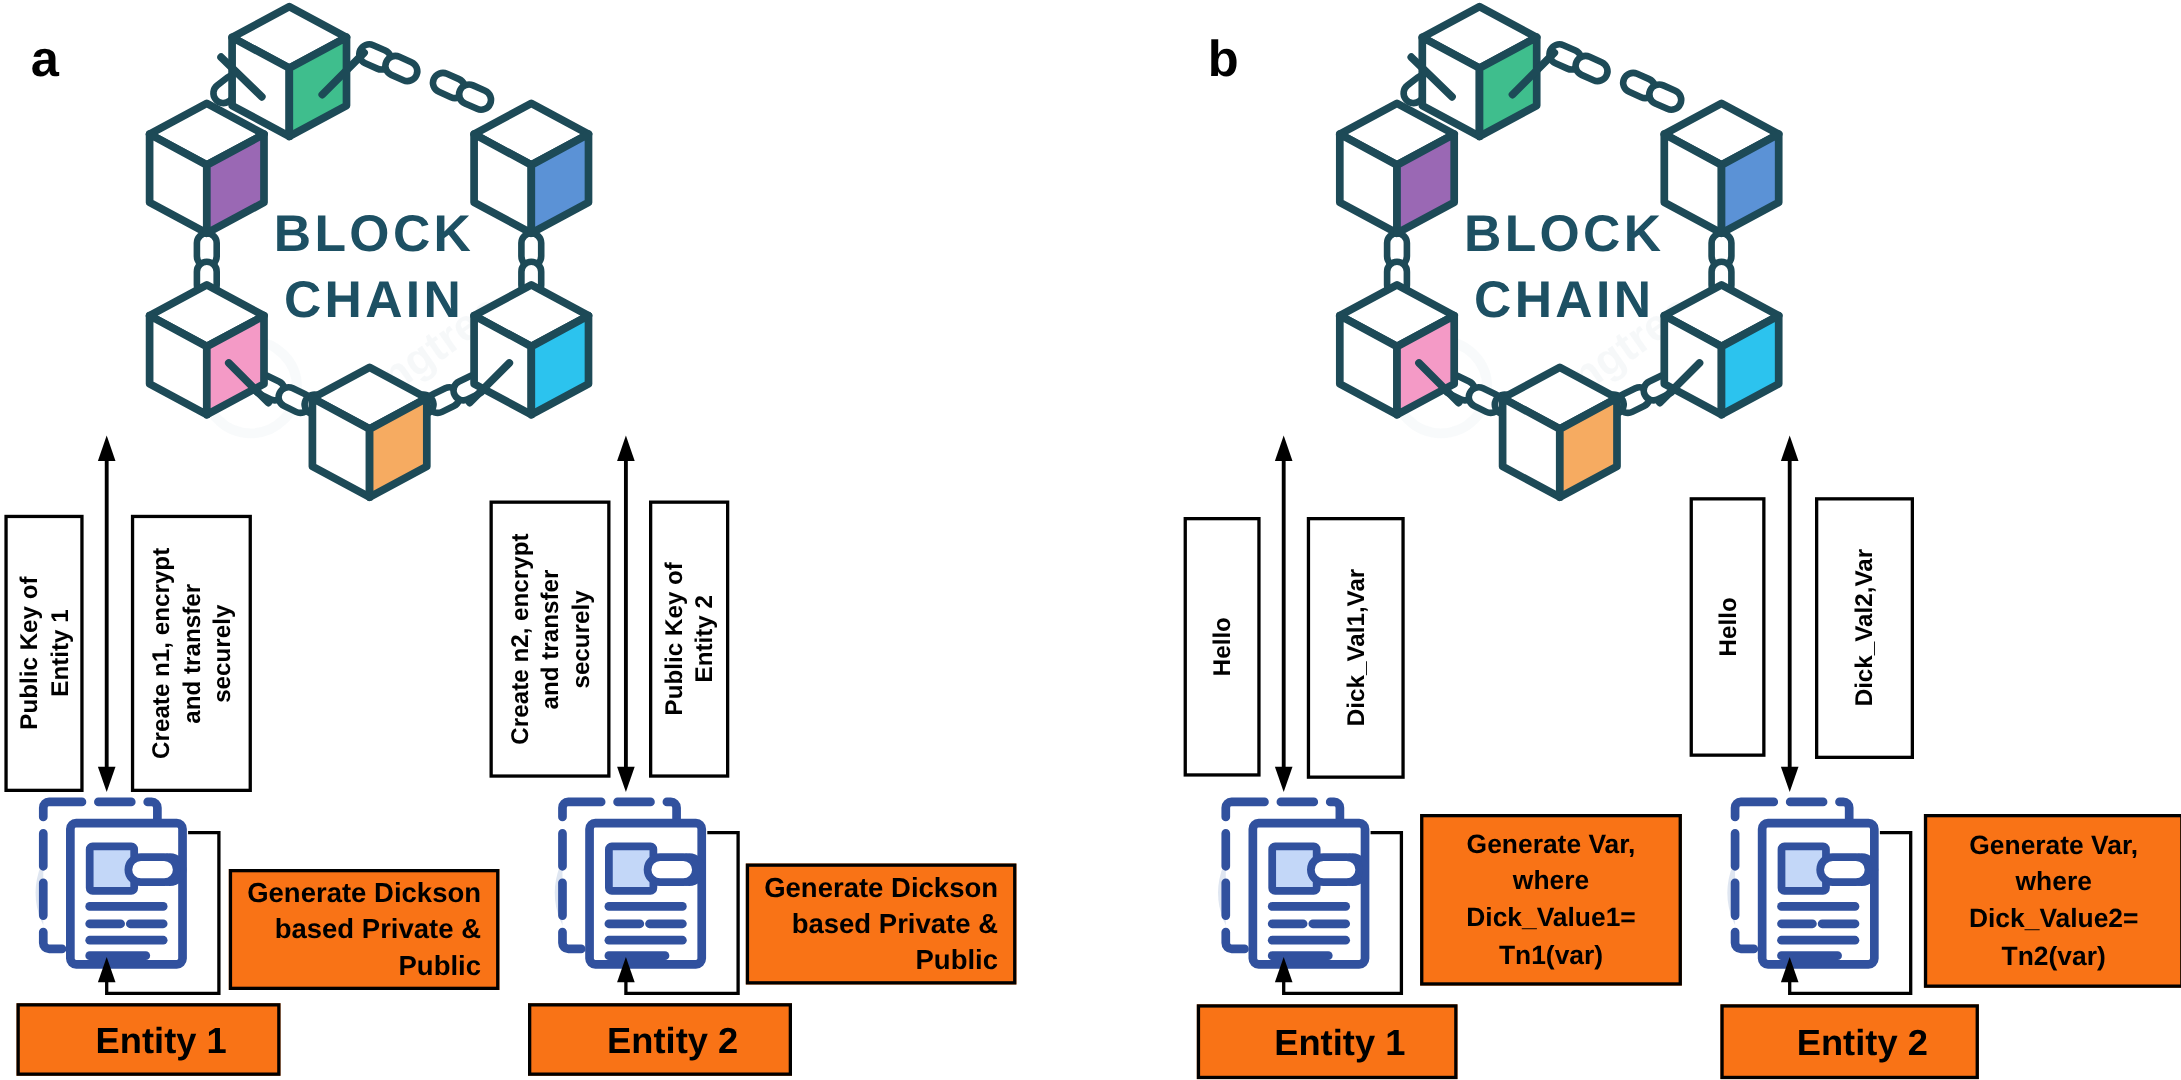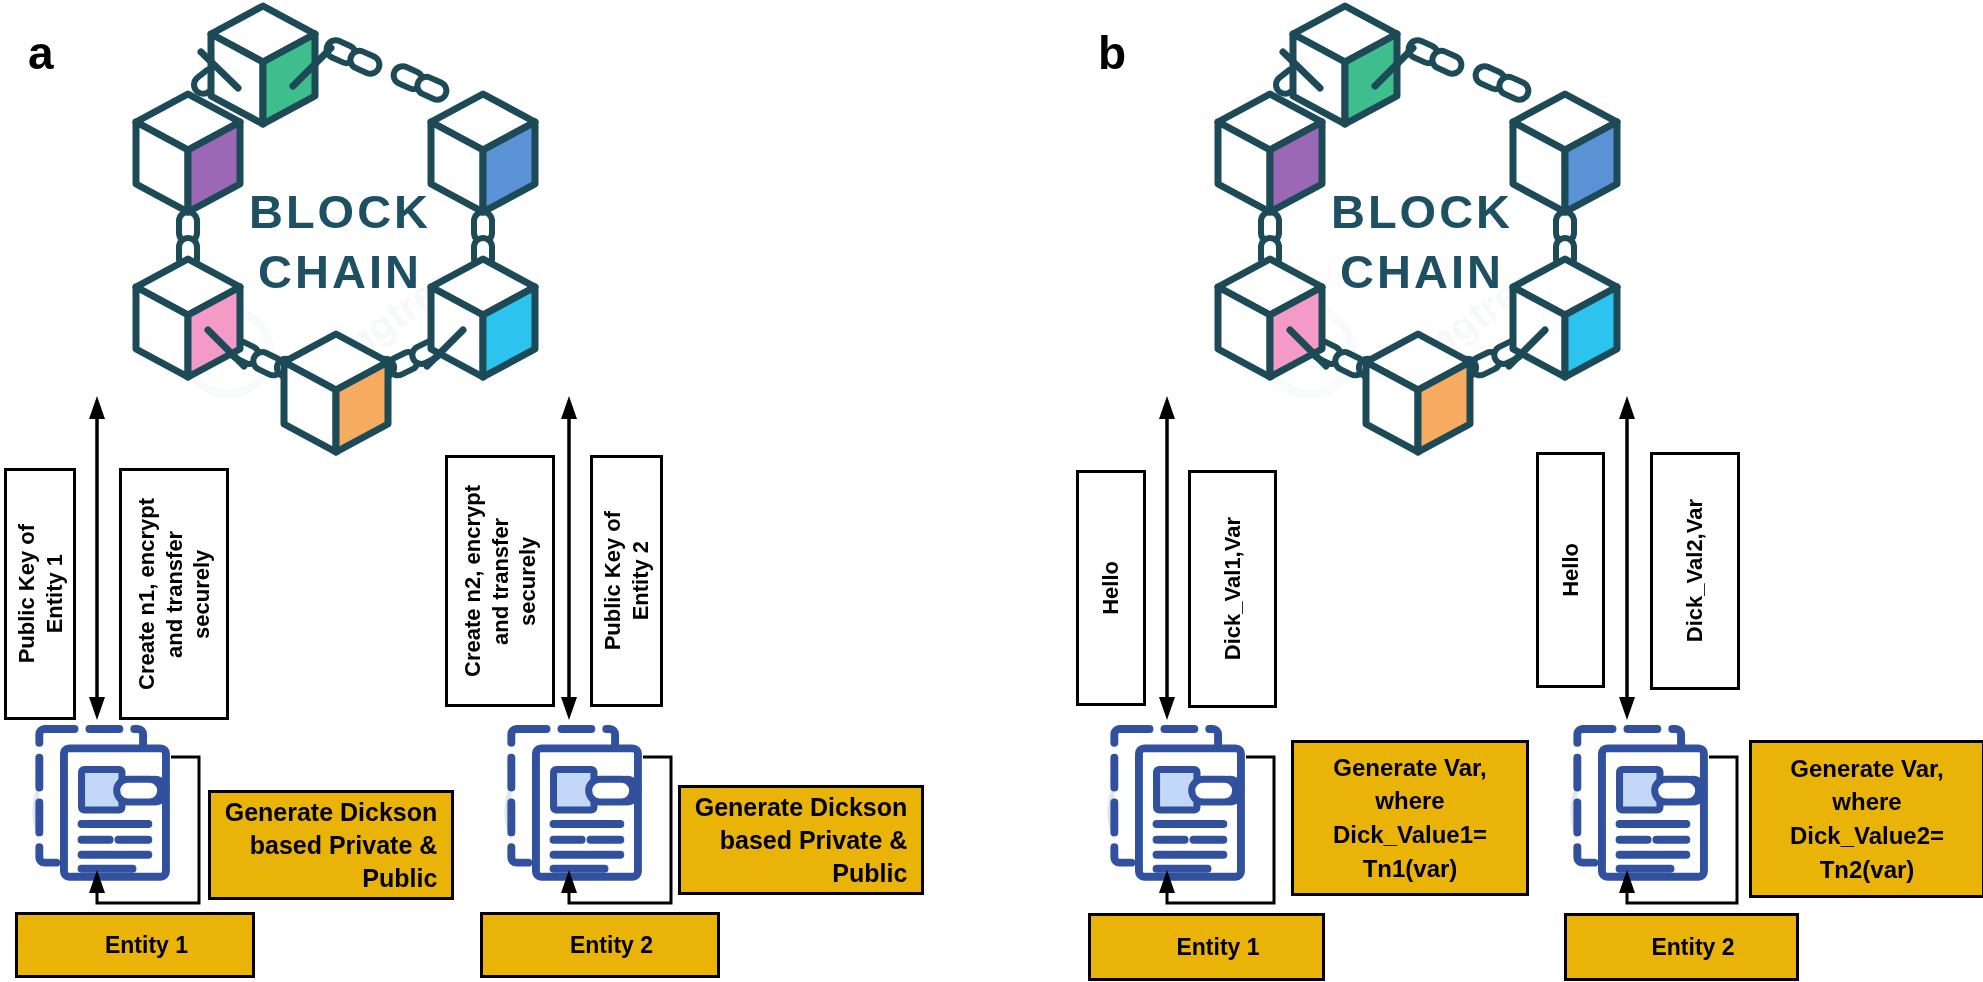--- a/index.html
+++ b/index.html
@@ -9,26 +9,26 @@
   .panel-label{position:absolute;font-size:46px;font-weight:bold;color:#000;line-height:1;}
 
   .bc-svg{position:absolute;z-index:1;}
   .doc-svg{position:absolute;z-index:2;}
 
   .vbox{position:absolute;background:#fff;border:3px solid #000;display:flex;
         align-items:center;justify-content:center;z-index:2;}
   .vtext{writing-mode:vertical-rl;transform:rotate(180deg);white-space:pre-line;
          text-align:center;font-weight:bold;color:#000;font-size:22px;line-height:1.25;}
 
-  .hbox{position:absolute;background:#eab308;border:3px solid #000;display:flex;
+  .hbox{position:absolute;background:#f97316;border:3px solid #000;display:flex;
         align-items:center;justify-content:center;z-index:2;text-align:center;}
   .hbox .htext{font-weight:bold;color:#000;white-space:pre-line;text-align:center;}
   .process .htext{font-size:25px;line-height:1.32;text-align:right;}
   .process-b .htext{font-size:24px;line-height:1.4;}
-  .entity .htext{font-size:23px;line-height:1;margin-left:23px;}
+  .entity .htext{font-size:33px;line-height:1;margin-left:23px;}
 
   .overlay{position:absolute;left:0;top:0;z-index:5;pointer-events:none;}
 
   svg text.bc-title{font-family:"Liberation Sans", sans-serif;font-weight:bold;
         font-size:47px;letter-spacing:3px;fill:var(--brand_text,#1d4f63);}
   svg text.wm{font-family:"Liberation Sans", sans-serif;font-weight:bold;font-size:40px;
         fill:var(--watermark_tint,#8aa4b8);opacity:0.07;}
 </style>
 </head>
 <body>

